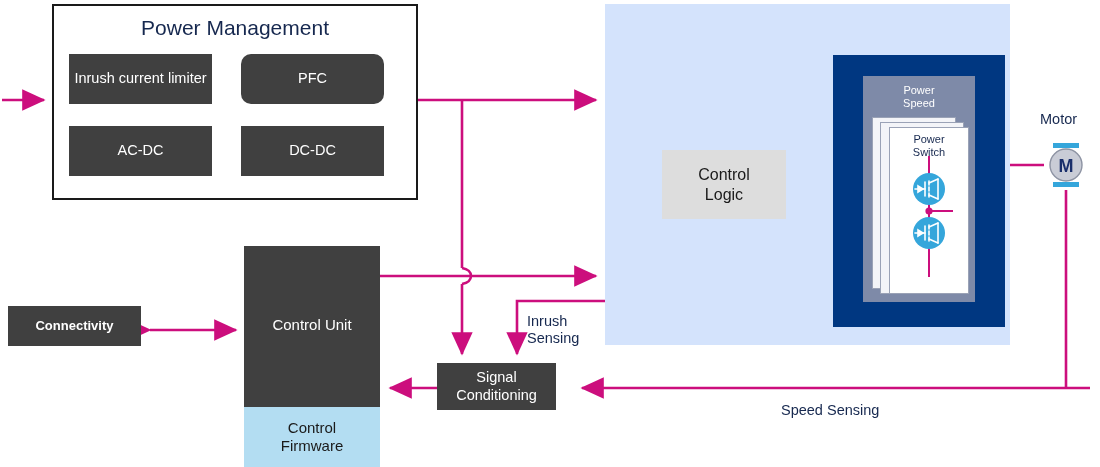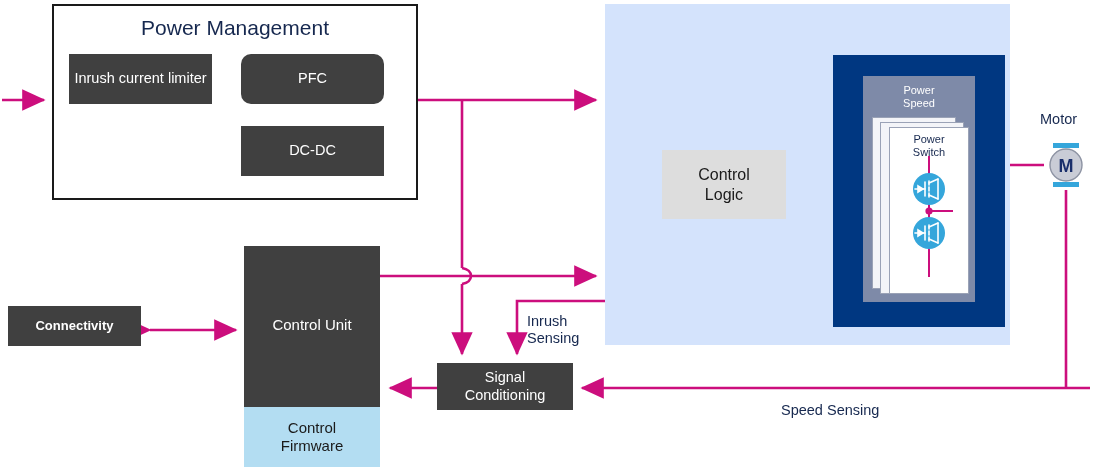--- a/index.html
+++ b/index.html
@@ -106,21 +106,21 @@
     left: 244px; top: 246px; width: 136px; height: 161px;
     font-size: 15px; align-items: flex-start; padding-top: 70px;
   }
   .control-firmware {
     left: 244px; top: 407px; width: 136px; height: 60px;
     background: #b3ddf2; color: #1a1a1a;
     display: flex; align-items: center; justify-content: center;
     text-align: center; line-height: 1.2; font-size: 15px;
   }
   .signal-cond {
-    left: 437px; top: 363px; width: 136px; height: 47px;
+    left: 437px; top: 363px; width: 119px; height: 47px;
     font-size: 14.5px;
   }
 
   
   .lbl { color: #16284f; font-size: 14.5px; line-height: 1.2; }
   .lbl-current { left: 527px; top: 313px; width: 90px; text-align: left; }
   .lbl-speed   { left: 781px; top: 402px; width: 160px; text-align: left; }
 
   
   .wires { left: 0; top: 0; width: 1100px; height: 467px; }
@@ -168,20 +168,21 @@
 
       <path d="M1066,190 L1066,388"></path>
     </g>
   </svg>
 
   <div class="abs pm-box"></div>
   <div class="abs pm-title">Power Management</div>
 
   <div class="abs blue pm-cell" style="left:69px; top:54px;">Inrush current limiter</div>
   <div class="abs blue pm-cell" style="left:241px; top:54px;border-radius:10px;">PFC</div>
+  <div class="abs blue pm-cell" style="left:69px; top:126px;">AC-DC</div>
   <div class="abs blue pm-cell" style="left:241px; top:126px;">DC-DC</div>
 
   <div class="abs idc-panel"></div>
 
   <div class="abs control-logic">
     <div>
       <div>Control</div>
       <div>Logic</div>
     </div>
   </div>

